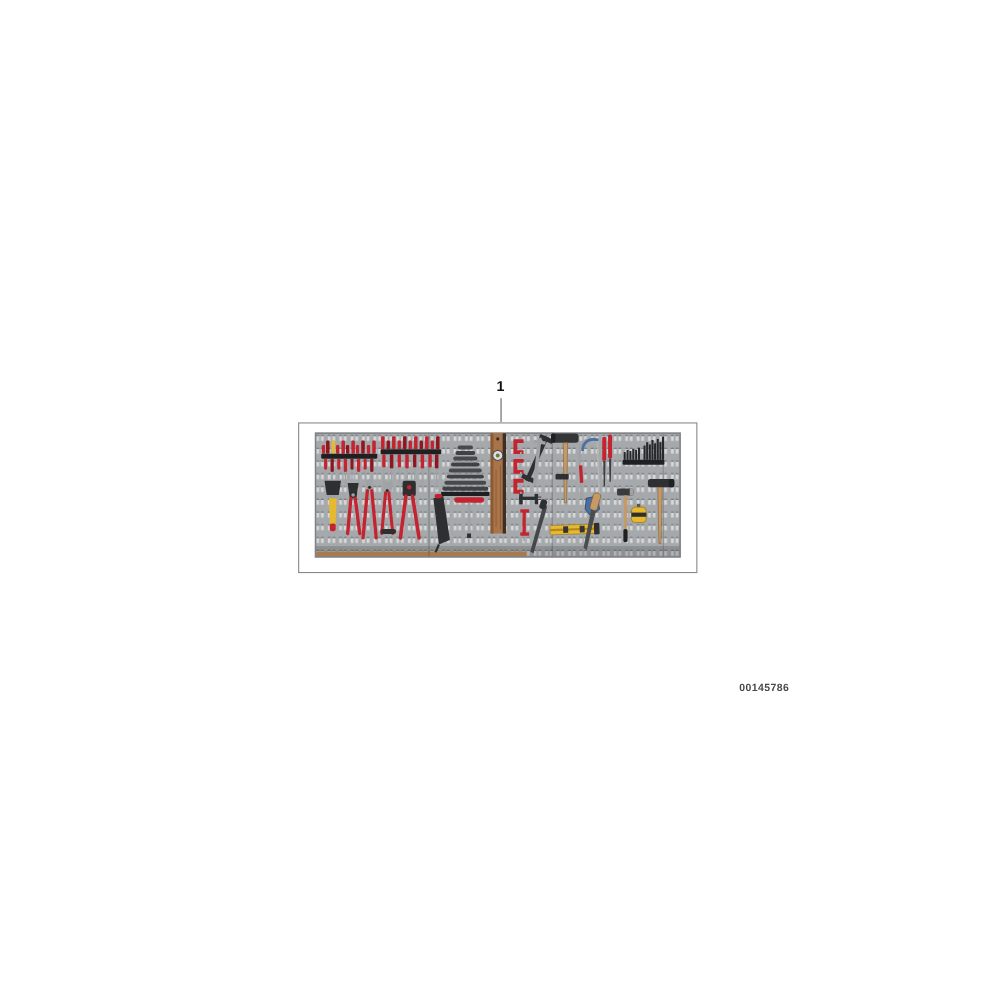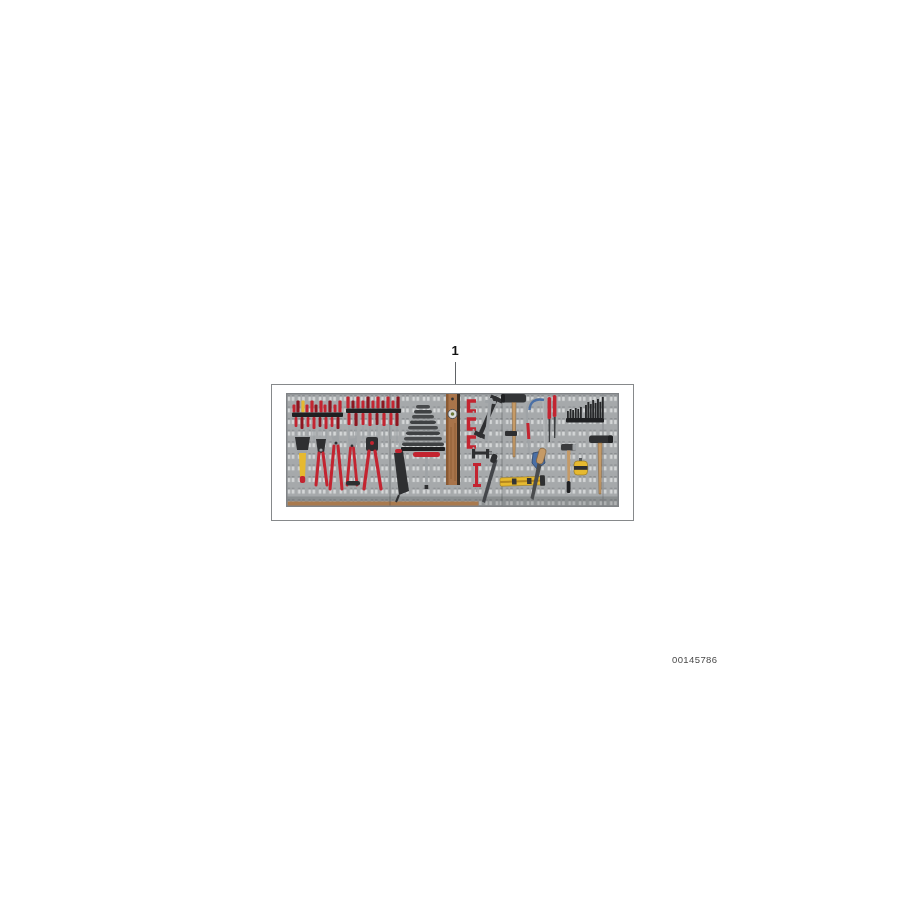--- a/index.html
+++ b/index.html
@@ -17,22 +17,23 @@
     position:absolute;left:455px;top:362px;width:1px;height:22px;background:#606366;
   }
   
   .part-frame{
     position:absolute;left:271px;top:384px;width:363px;height:137px;
     box-sizing:border-box;border:1.5px solid #86898b;background:#ffffff;
   }
   .board-svg{position:absolute;left:14px;top:8px;}
   
   .doc-number{
-    position:absolute;left:672px;top:654px;font-size:9.5px;color:#4a4a4a;
+    position:absolute;left:672px;top:620px;font-size:9.5px;color:#4a4a4a;
     letter-spacing:0.4px;
+    font-weight:bold;
   }
   
   .f-board{fill:var(--board,#a6a9ab);}
   .f-slotl{fill:var(--slot-light,#d5d7d8);}
   .f-slotsh{fill:var(--slot-shadow,#6c7073);}
   .f-rail{fill:var(--rail-black,#1f2022);}
   .f-red{fill:var(--tool-red,#c32430);}
   .s-red{stroke:var(--tool-red,#c32430);}
   .f-yellow{fill:var(--tool-yellow,#e6b92f);}
   .f-wood{fill:var(--wood-light,#c59a66);}

